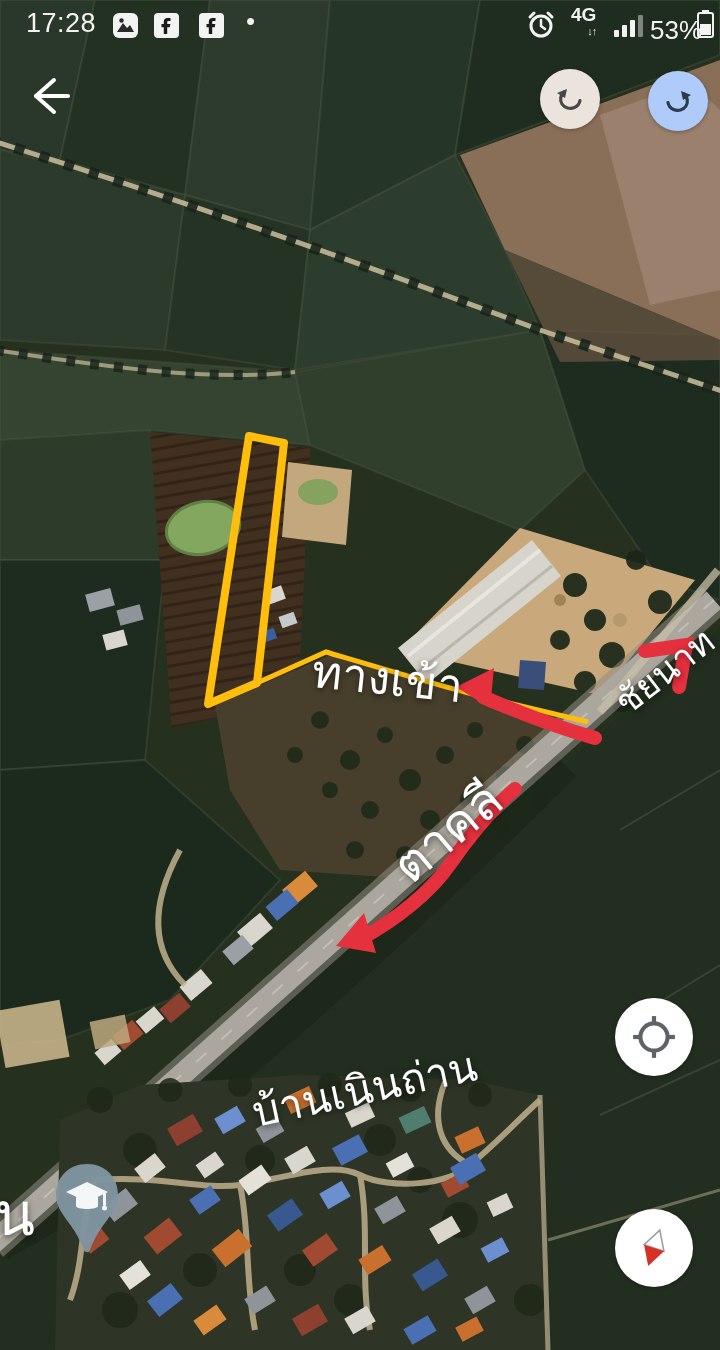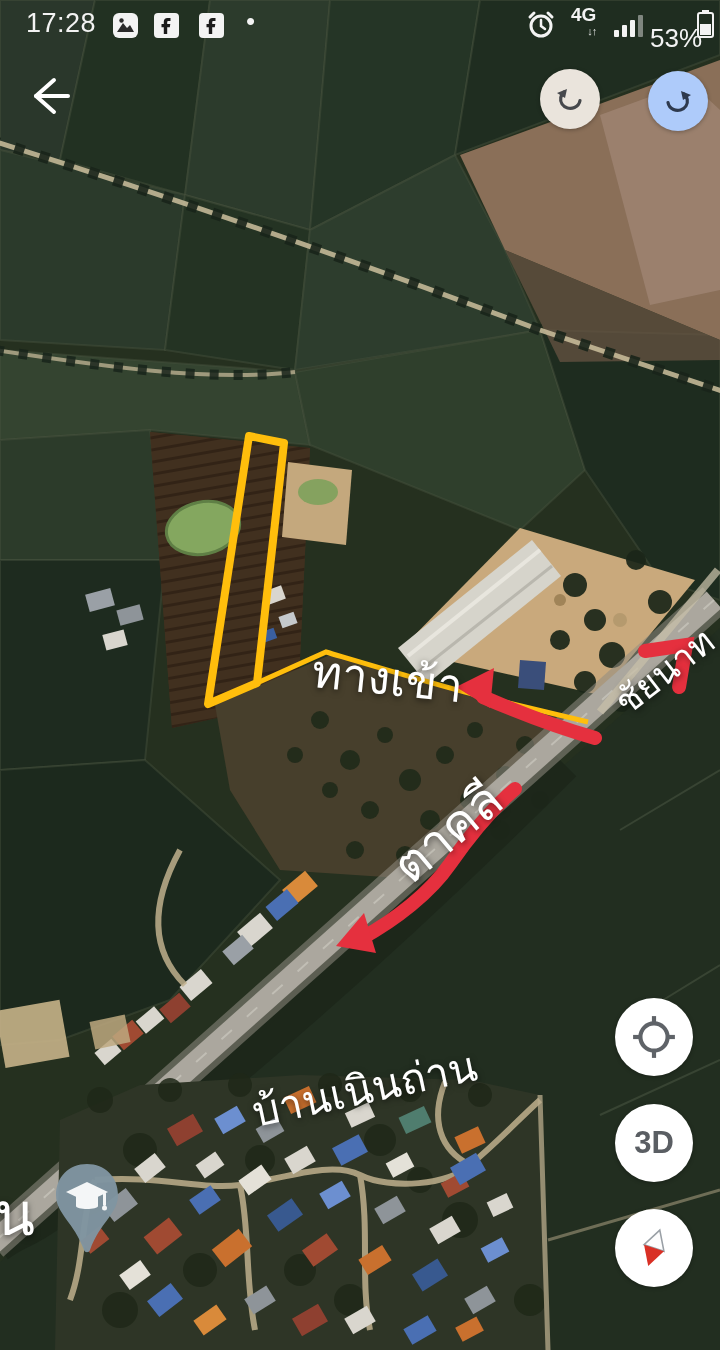--- a/index.html
+++ b/index.html
@@ -7,21 +7,21 @@
     position:relative;width:720px;height:1350px;overflow:hidden;
     font-family:"Liberation Sans","DejaVu Sans",sans-serif;
     background:#d946ef;
   }
   #mapsvg{position:absolute;left:0;top:0;width:720px;height:1350px;display:block;}
   
   .sb{position:absolute;top:0;left:0;width:720px;height:48px;color:#f3f3f3;}
   .sb-time{position:absolute;left:26px;top:8px;font-size:27px;letter-spacing:.5px;}
   .sb-icon{position:absolute;top:12px;}
   .sb-dot{position:absolute;left:246px;top:6px;font-size:26px;}
-  .sb-pct{position:absolute;left:650px;top:23px;font-size:26px;}
+  .sb-pct{position:absolute;left:650px;top:15px;font-size:26px;}
   .sb-4g{position:absolute;left:571px;top:6px;font-size:19px;font-weight:bold;text-align:right;line-height:18px;}
   .sb-4g .mini{display:block;font-size:11px;font-weight:normal;letter-spacing:-1px;opacity:.9;margin-top:-2px;}
   
   .hdr-back{position:absolute;left:24px;top:72px;width:48px;height:48px;cursor:pointer;}
   .hdr-title{position:absolute;left:100px;top:66px;font-size:46px;color:#fff;text-shadow:0 2px 8px rgba(0,0,0,.45);}
   .roundbtn{position:absolute;border-radius:50%;display:flex;align-items:center;justify-content:center;box-shadow:0 1px 4px rgba(0,0,0,.30);}
   .undo{left:540px;top:69px;width:60px;height:60px;background:#eae4dc;}
   .redo{left:648px;top:71px;width:60px;height:60px;background:#aecbfa;}
   .mapbtn{left:615px;width:78px;height:78px;background:#fff;}
   .btn-loc{top:998px;}
@@ -359,23 +359,20 @@
 
   <div class="roundbtn mapbtn btn-loc">
     <svg width="46" height="46" viewBox="0 0 44 44" stroke="#5f6368" fill="none">
       <circle cx="22" cy="22" r="13" stroke-width="4"></circle>
       <line x1="22" y1="2" x2="22" y2="9" stroke-width="4"></line>
       <line x1="22" y1="35" x2="22" y2="42" stroke-width="4"></line>
       <line x1="2" y1="22" x2="9" y2="22" stroke-width="4"></line>
       <line x1="35" y1="22" x2="42" y2="22" stroke-width="4"></line>
     </svg>
   </div>
-  <div class="roundbtn mapbtn btn-3d">
-    <span>3D</span>
-  </div>
   <div class="roundbtn mapbtn btn-compass">
     <svg width="46" height="46" viewBox="0 0 44 44">
       <g transform="rotate(18 22 22)">
         <polygon points="22,4 32,22 12,22" fill="#fdfdfd" stroke="#9aa0a6" stroke-width="1.5"></polygon>
         <polygon points="32,22 22,40 12,22" fill="#d93025"></polygon>
       </g>
     </svg>
   </div>
 
 </div>

